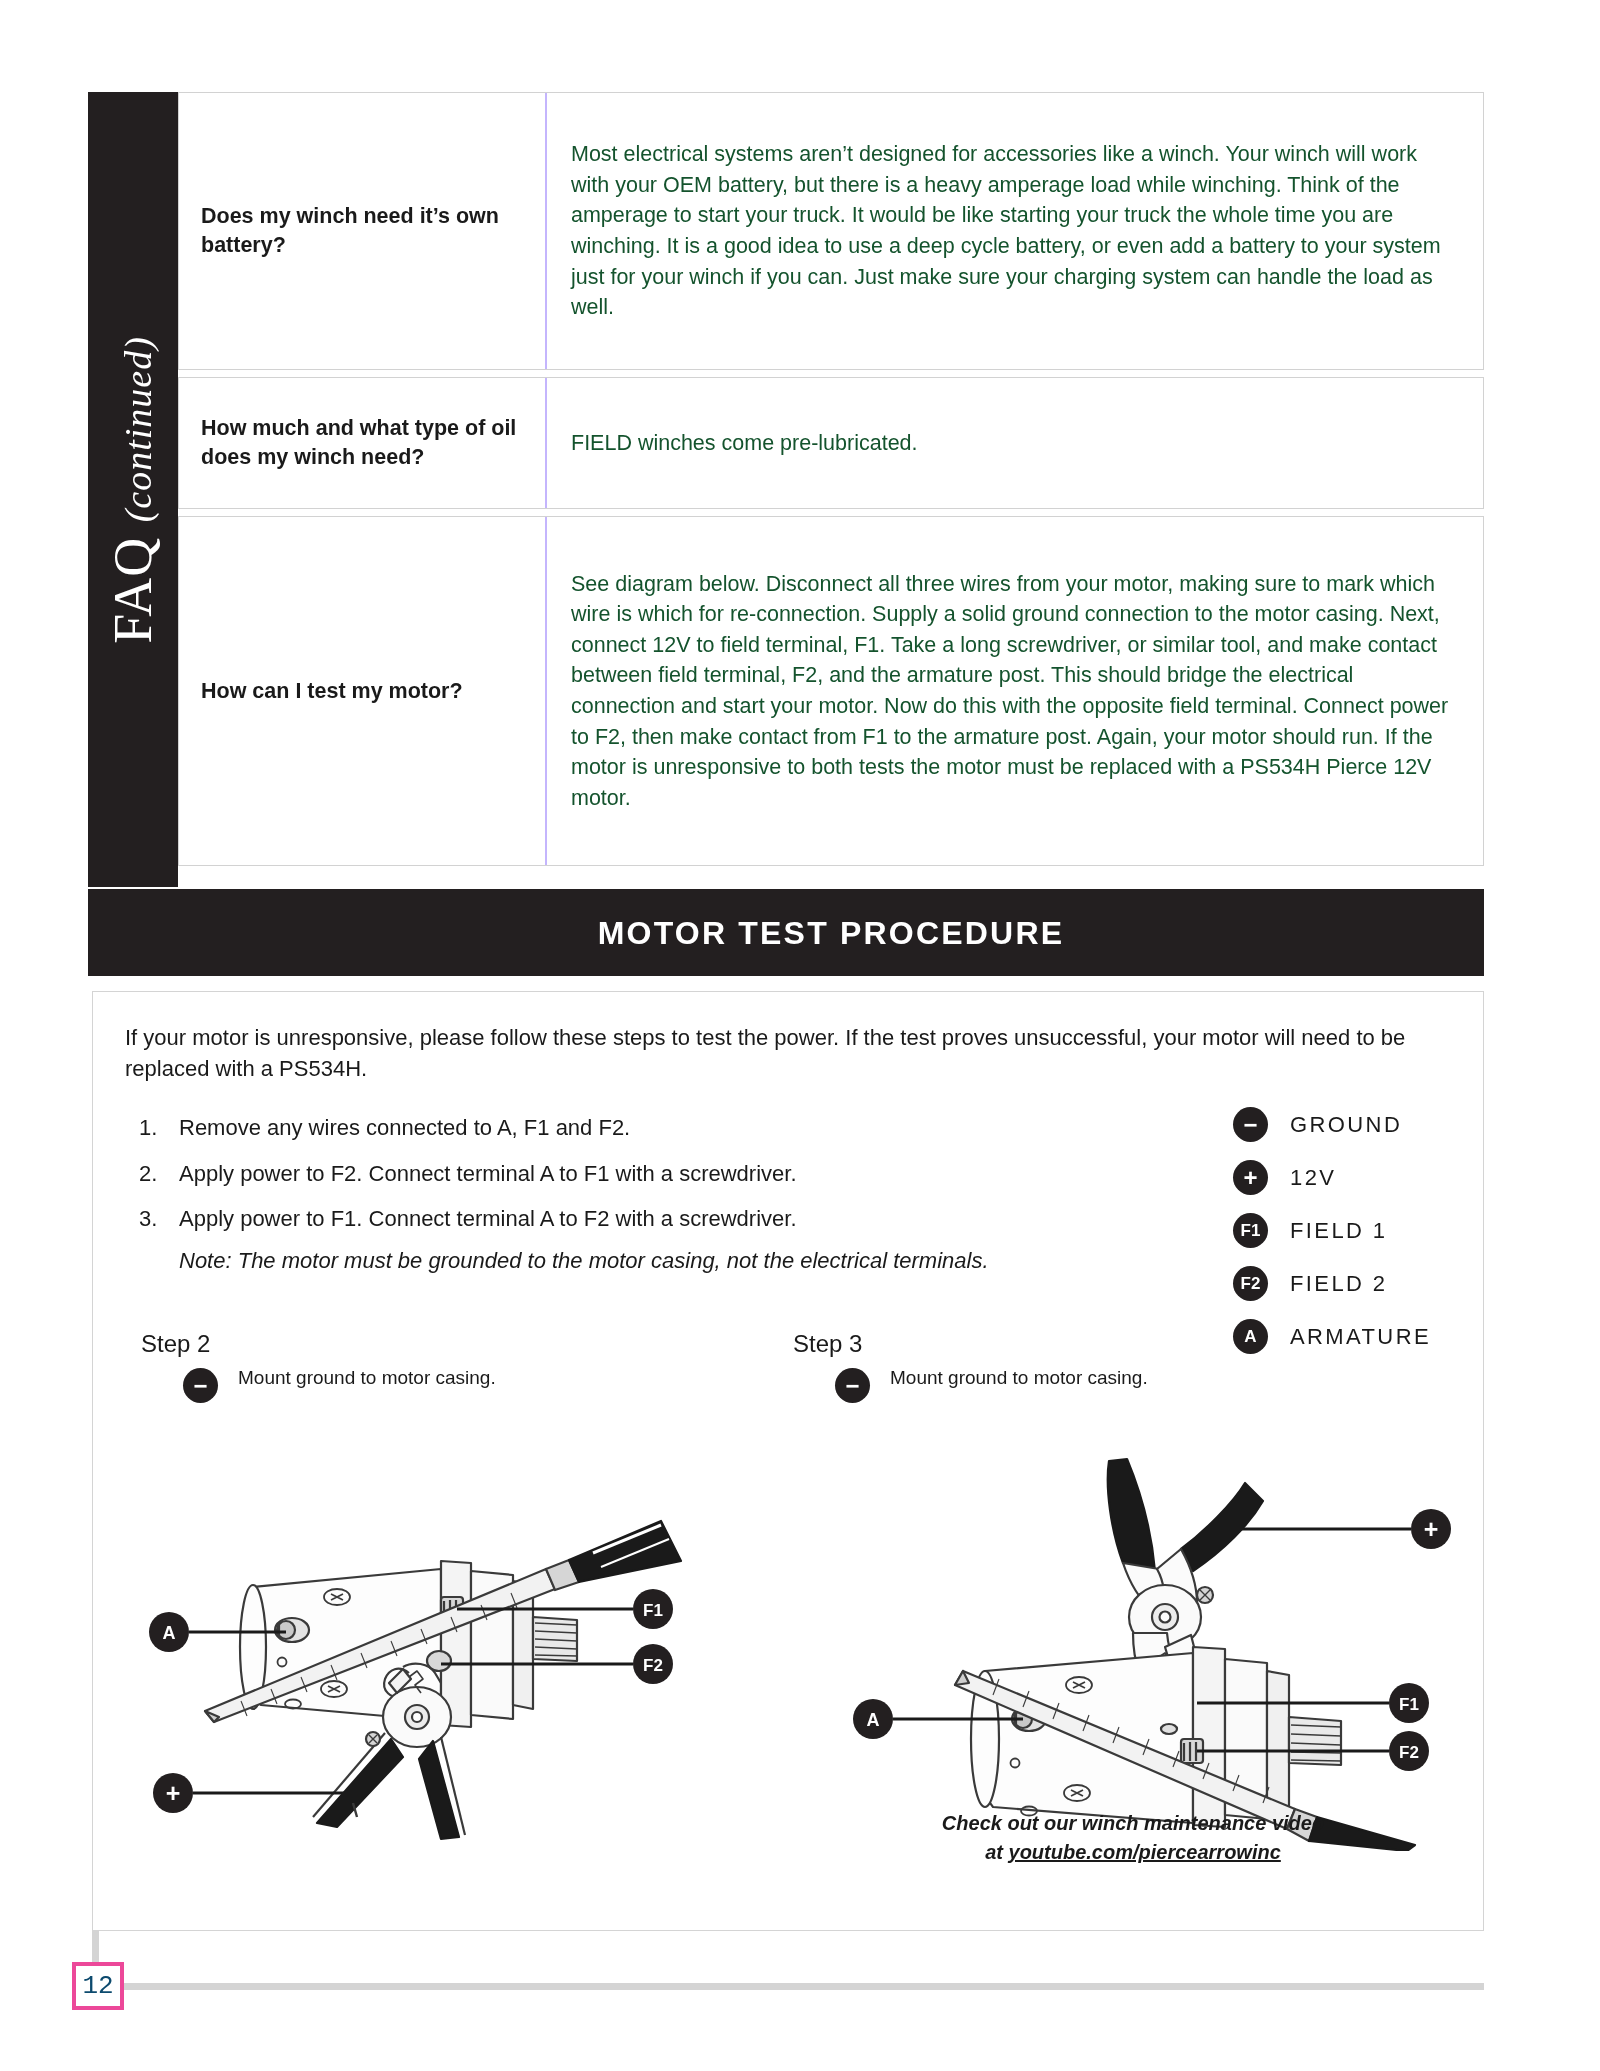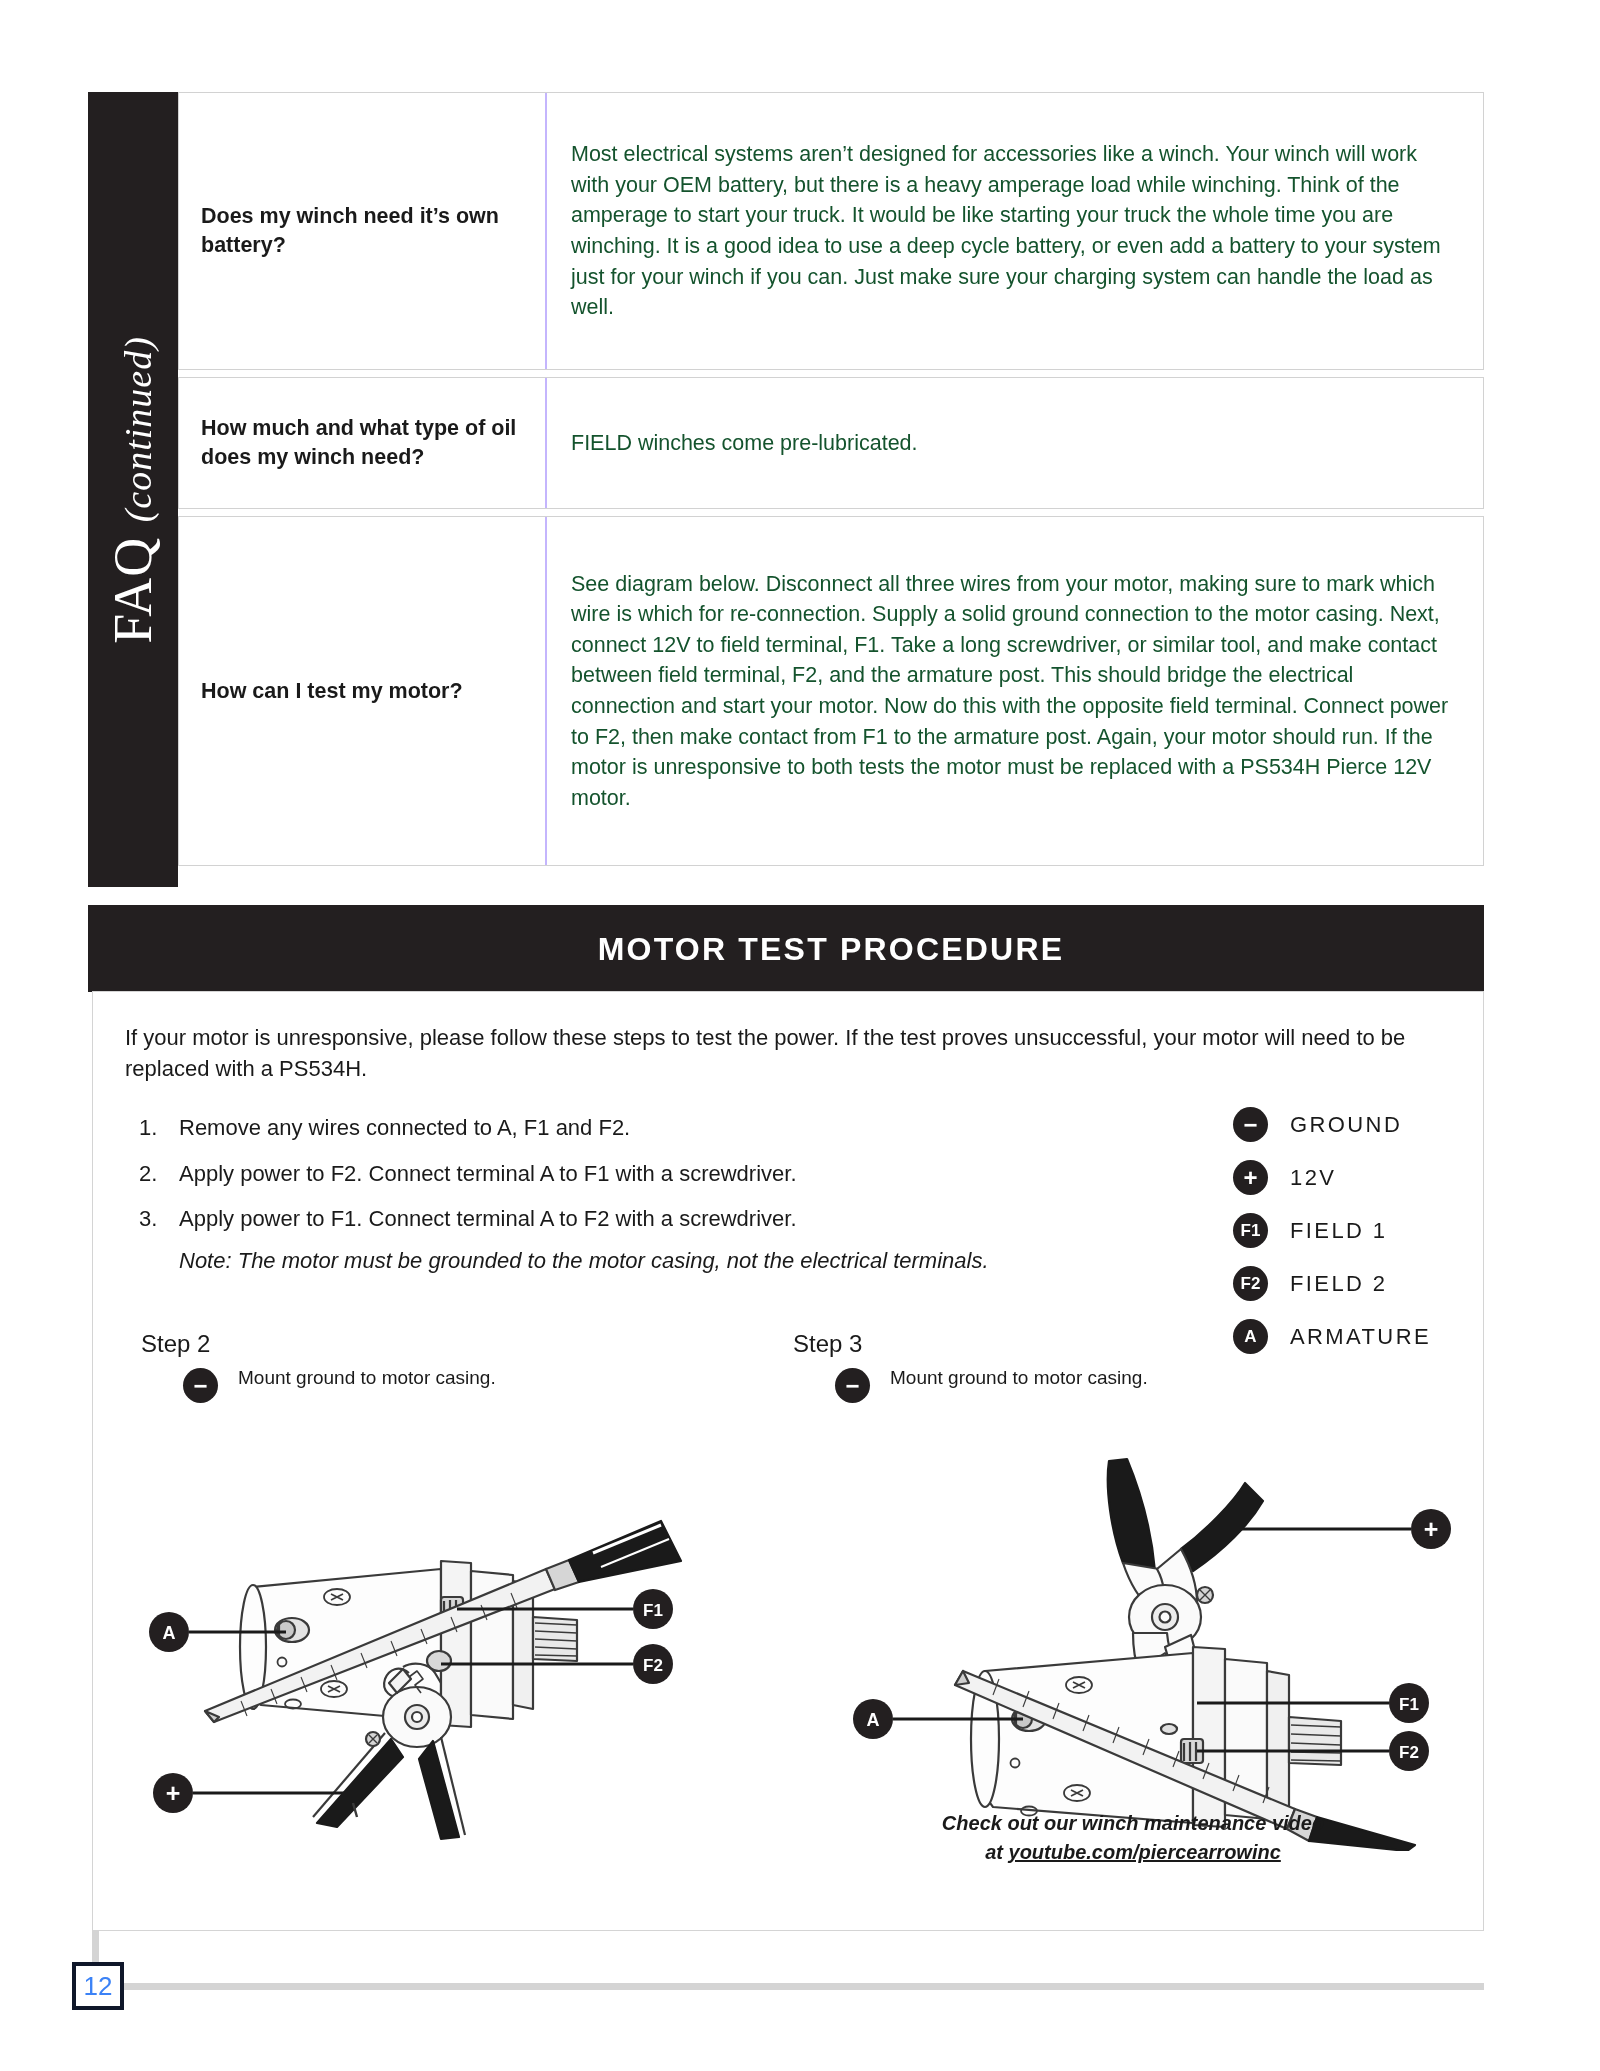--- a/index.html
+++ b/index.html
@@ -95,21 +95,20 @@
   .faq-row.r3 { height: 350px; }
 
   
   .banner {
     position: absolute;
     left: 88px;
     top: 889px;
     width: 1396px;
     height: 87px;
     background: #231f20;
-    margin-top: 16px;
   }
   .banner-title {
     position: absolute;
     left: 90px;
     right: 0;
     top: 50%;
     transform: translateY(-50%);
     text-align: center;
     color: #ffffff;
     font-size: 32px;
@@ -262,28 +261,28 @@
     width: 1362px;
     height: 7px;
     background: #d4d4d4;
   }
   .page-num {
     position: absolute;
     left: 72px;
     top: 1962px;
     width: 52px;
     height: 48px;
-    border: 4px solid #0f172a;
+    border: 4px solid #ec4899;
     background: #ffffff;
     display: flex;
     align-items: center;
     justify-content: center;
-    font-family: Liberation Sans, sans-serif;
+    font-family: Liberation Mono, monospace;
     font-size: 26px;
-    color: #3b82f6;
+    color: #0c4a6e;
     box-sizing: border-box;
   }
 </style>
 </head>
 <body>
 
 <div class="page">
 
   <div class="faq-sidebar">
     <div class="faq-sidebar-label">

